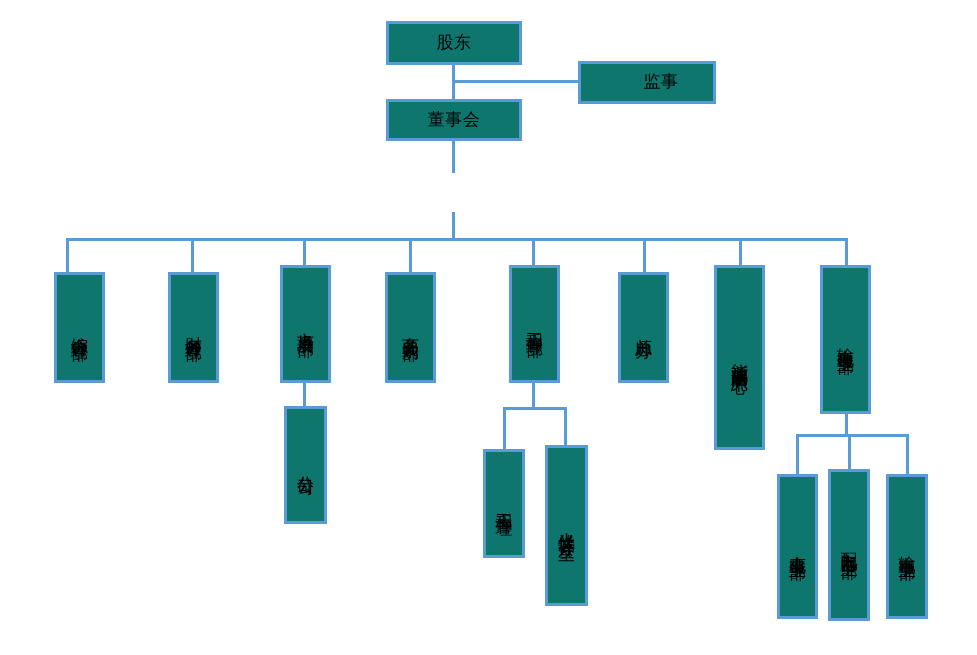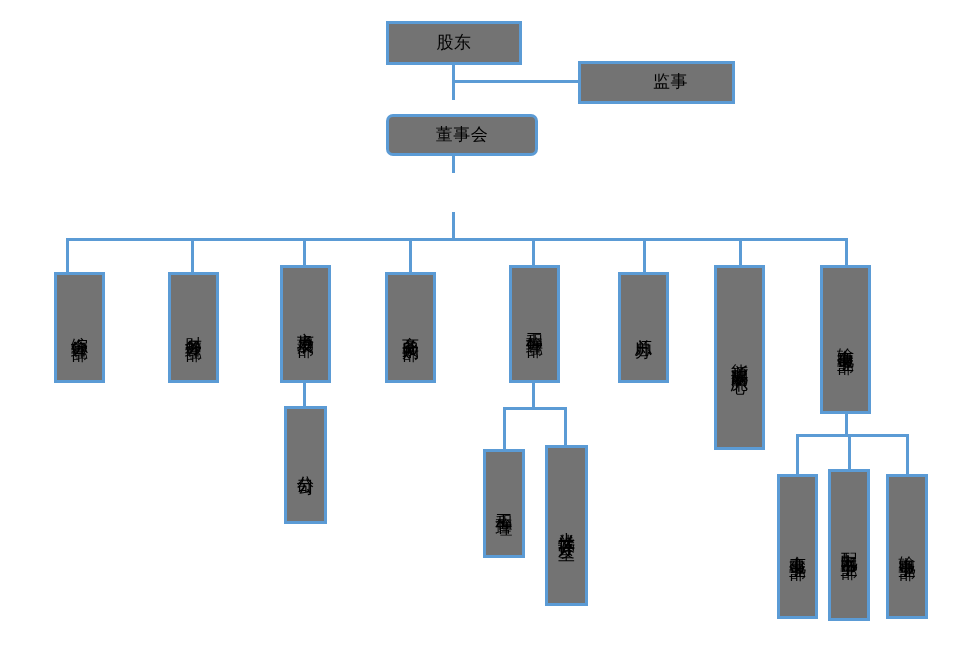--- a/index.html
+++ b/index.html
@@ -12,21 +12,21 @@
     width: 977px;
     height: 655px;
     background: #ffffff;
     font-family: "Liberation Sans", "DejaVu Sans", sans-serif;
     overflow: hidden;
   }
   .node {
     position: absolute;
     box-sizing: border-box;
     border: 3px solid #5B9BD5;
-    background: #737373;
+    background: #0f766e;
     display: flex;
     align-items: center;
     justify-content: center;
     color: #000000;
     z-index: 2;
   }
   .node .label {
     color: #000000;
     font-size: 17px;
     line-height: 1.22;
@@ -85,25 +85,25 @@
   <div class="conn v" style="left:845px; top:413px; height:21px;"></div>
   <div class="conn h" style="left:796px; top:434px; width:113px;"></div>
   <div class="conn v" style="left:796px; top:434px; height:40px;"></div>
   <div class="conn v" style="left:848px; top:434px; height:35px;"></div>
   <div class="conn v" style="left:906px; top:434px; height:40px;"></div>
 
   <div class="node" style="left:386px; top:21px; width:136px; height:44px;">
     <span class="label">股东</span>
   </div>
 
-  <div class="node" style="left:578px; top:61px; width:157px; height:43px;padding-left:28px;">
+  <div class="node" style="left:578px; top:61px; width:138px; height:43px;padding-left:28px;">
     <span class="label">监事</span>
   </div>
 
-  <div class="node" style="left:386px; top:114px; width:152px; height:42px;border-radius:7px;">
+  <div class="node" style="left:386px; top:99px; width:136px; height:42px;">
     <span class="label">董事会</span>
   </div>
 
 
   <div class="node vertical" style="left:54px; top:272px; width:51px; height:111px;">
     <span class="label">综合管理部</span>
   </div>
 
   <div class="node vertical" style="left:168px; top:272px; width:51px; height:111px;">
     <span class="label">财务管理部</span>

